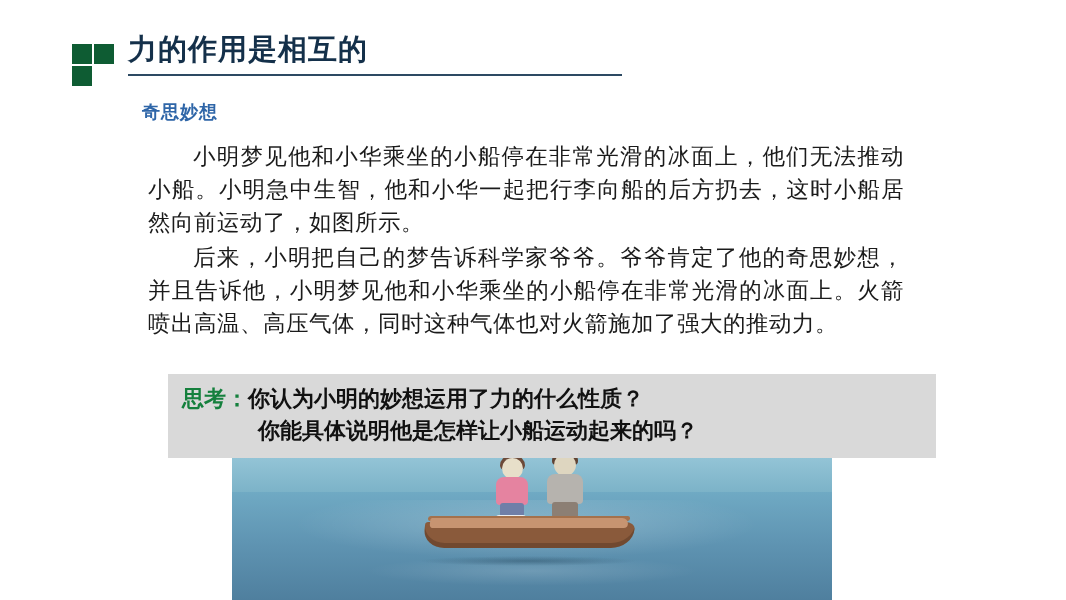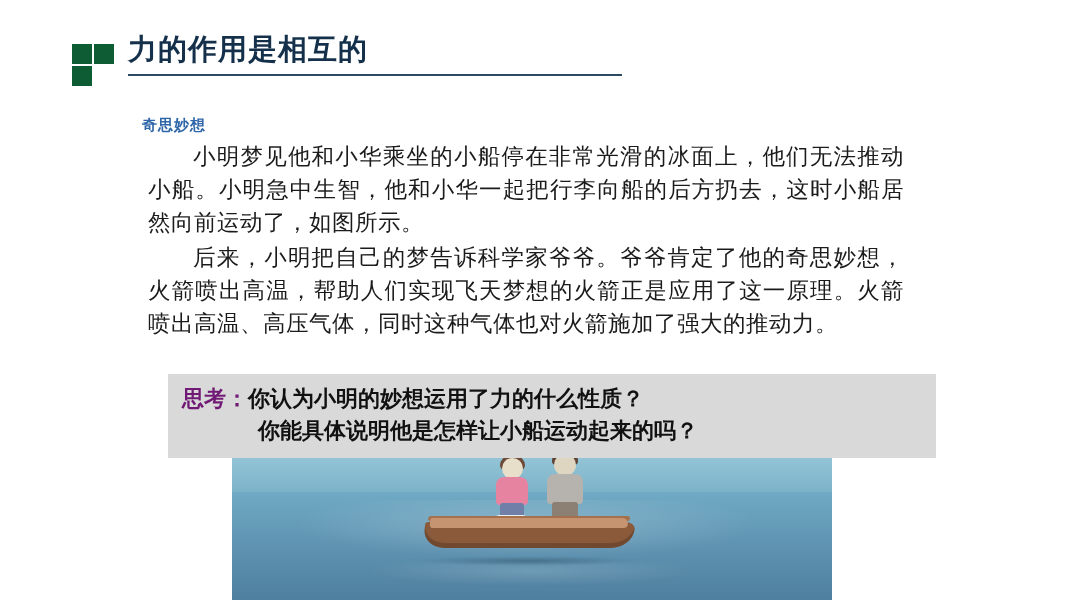--- a/index.html
+++ b/index.html
@@ -54,22 +54,22 @@
     top: 74px;
     width: 494px;
     height: 2px;
     background: #2d4a63;
   }
 
   
   .section-heading {
     position: absolute;
     left: 142px;
-    top: 116px;
-    font-size: 15px;
+    top: 100px;
+    font-size: 18px;
     font-weight: bold;
     color: #2f66a8;
     letter-spacing: 1px;
   }
 
   
   .body-text {
     position: absolute;
     left: 148px;
     top: 140px;
@@ -98,21 +98,21 @@
     padding: 9px 0 0 14px;
   }
   .think-line {
     font-size: 22px;
     font-weight: bold;
     line-height: 32px;
     white-space: nowrap;
     color: #111111;
   }
   .think-label {
-    color: #701a75;
+    color: #15803d;
     font-weight: bold;
   }
   .think-line2 {
     padding-left: 76px;
   }
 
   
   .picture {
     position: absolute;
     left: 232px;
@@ -271,21 +271,21 @@
     <span class="sq sq3"></span>
   </div>
 
   <div class="slide-title">力的作用是相互的</div>
   <div class="title-rule"></div>
 
   <div class="section-heading">奇思妙想</div>
 
   <div class="body-text">
     <p>小明梦见他和小华乘坐的小船停在非常光滑的冰面上，他们无法推动小船。小明急中生智，他和小华一起把行李向船的后方扔去，这时小船居然向前运动了，如图所示。</p>
-    <p>后来，小明把自己的梦告诉科学家爷爷。爷爷肯定了他的奇思妙想，火箭喷出高温，帮助人们实现飞天梦想的火箭正是应用了这一原理。火箭喷出高温、高压气体，同时这种气体也对火箭施加了强大的推动力。</p>
+    <p>后来，小明把自己的梦告诉科学家爷爷。爷爷肯定了他的奇思妙想，并且告诉他，小明梦见他和小华乘坐的小船停在非常光滑的冰面上。火箭喷出高温、高压气体，同时这种气体也对火箭施加了强大的推动力。</p>
   </div>
 
   <div class="think-box">
     <div class="think-line">
       <span class="think-label">思考：</span><span>你认为小明的妙想运用了力的什么性质？</span>
     </div>
     <div class="think-line think-line2">
       <span>你能具体说明他是怎样让小船运动起来的吗？</span>
     </div>
   </div>

